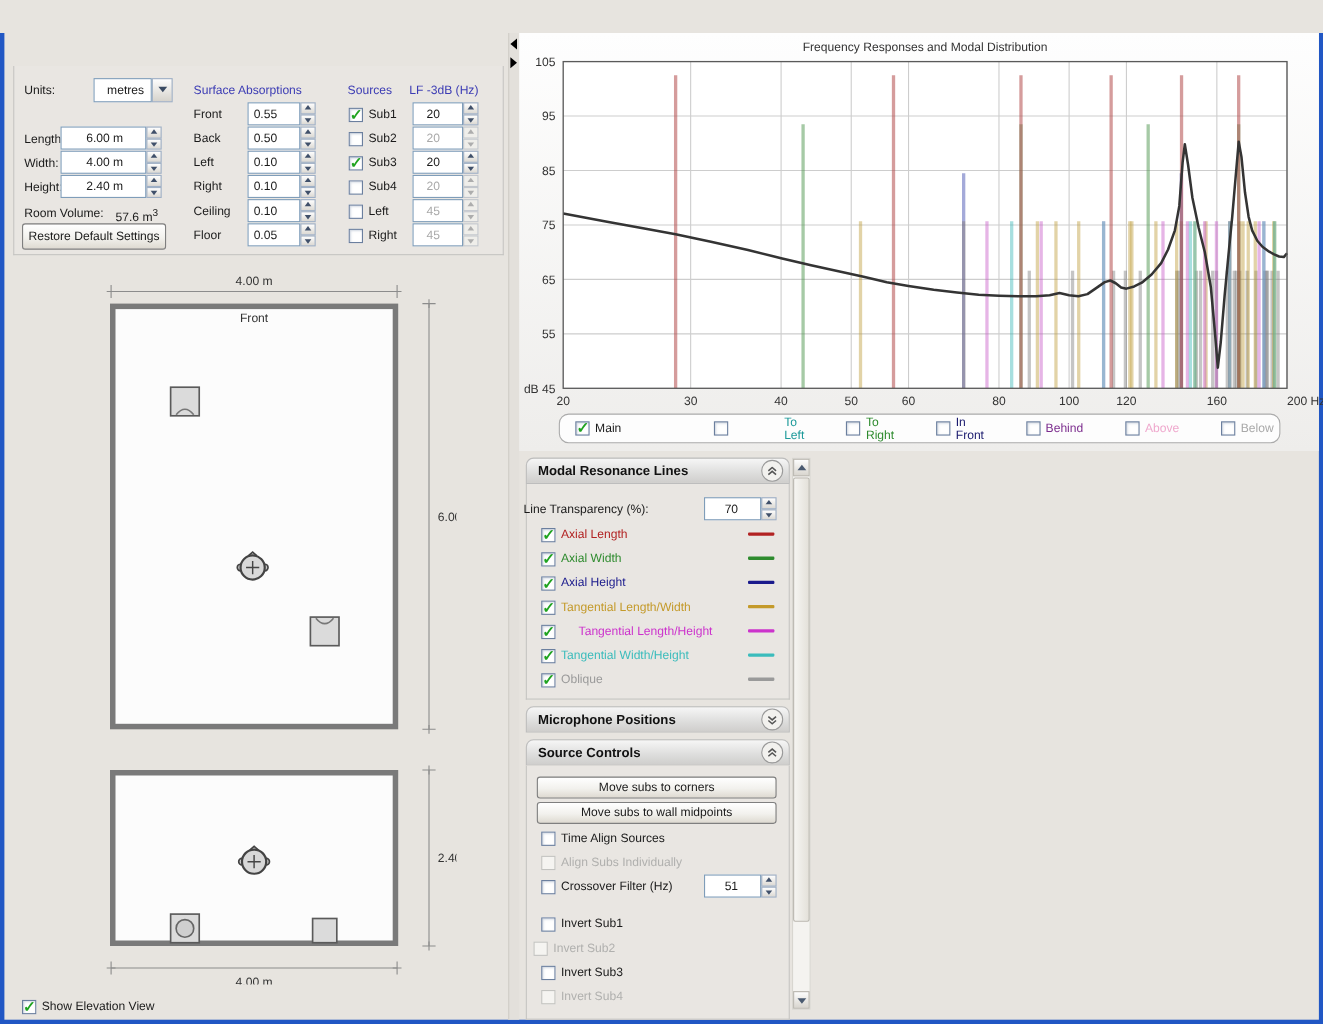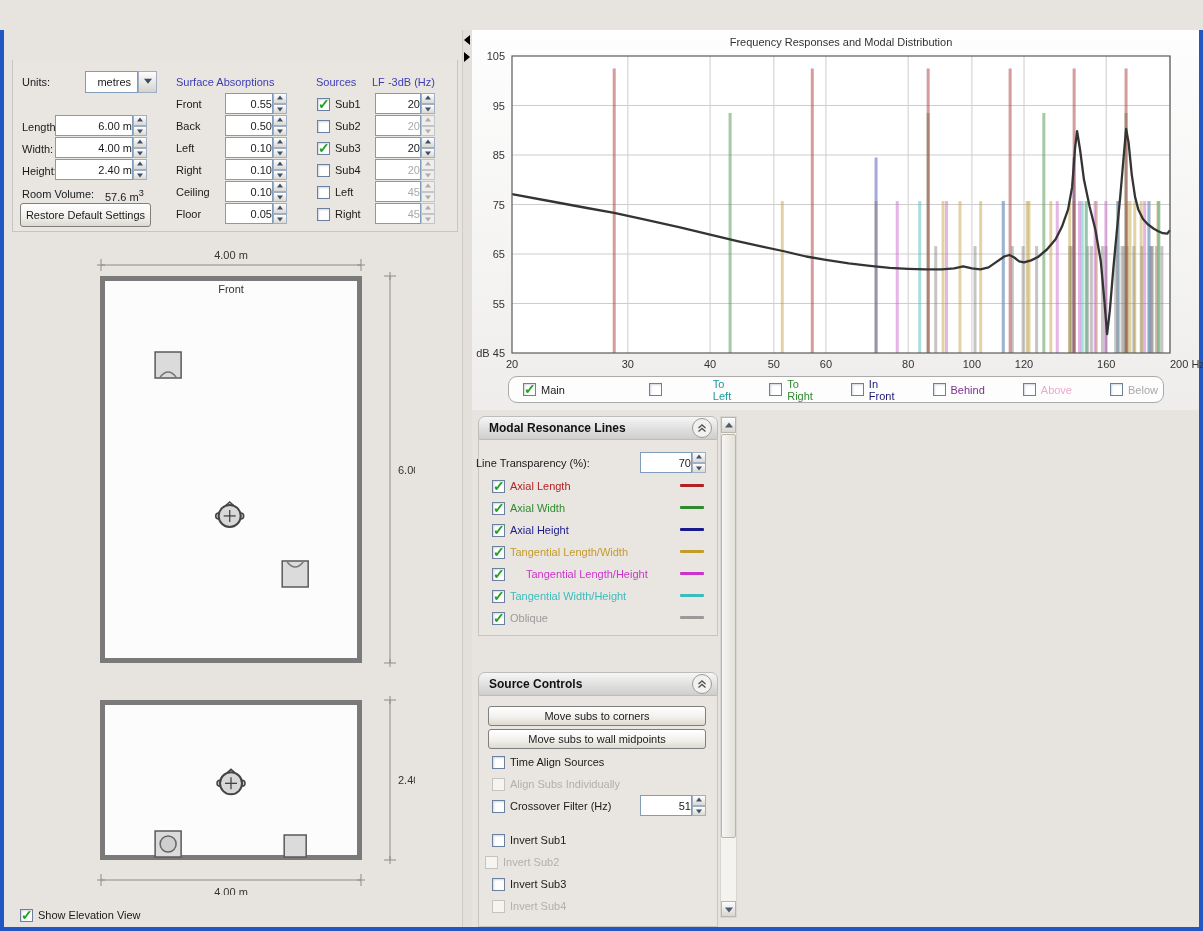--- a/index.html
+++ b/index.html
@@ -30,21 +30,21 @@
   .phead .sp{flex:1}
   .pbody{position:absolute;border:1px solid #C6C5C2;border-top:none;background:#E9E6E2;box-sizing:border-box}
   .chev{width:18px;height:18px;border:1px solid #9A9A9A;border-radius:50%;background:#F2F1EE;
     display:flex;align-items:center;justify-content:center}
   .chev svg{display:block}
   .hdrblue{color:#3C3CB4}
   
   .lab{position:absolute;white-space:nowrap}
   .spin{position:absolute;display:flex;height:21px;box-sizing:border-box}
   .spin .fld{flex:1;background:#fff;border:1px solid #7F9DB9;box-sizing:border-box;
-    text-align:right;padding:4px 0 0 0;overflow:hidden}
+    text-align:right;padding:4px 20px 0 0;overflow:hidden}
   .spin .btns{width:14px;display:flex;flex-direction:column;margin-left:0}
   .sb{flex:1;background:linear-gradient(180deg,#FEFEFE,#DCD9D3);border:1px solid #9FB0C6;box-sizing:border-box;position:relative}
   .sb::after{content:"";position:absolute;left:50%;top:50%;transform:translate(-50%,-50%);
     border:3px solid transparent}
   .sb.up::after{border-bottom:4px solid #40506A;margin-top:-2px}
   .sb.dn::after{border-top:4px solid #40506A;margin-top:2px}
   .spin.disabled .fld{color:#A9A9A9}
   .spin.disabled .sb{background:#EFEEEA;border-color:#C2C6CC}
   .spin.disabled .sb.up::after{border-bottom-color:#ADADAD}
   .spin.disabled .sb.dn::after{border-top-color:#ADADAD}
@@ -508,20 +508,30 @@
       <span class="cb checked"></span>
       <span class="cblab" style="color: rgb(59, 188, 188);">Tangential Width/Height</span>
     </div>
   <div class="swatch" style="left: 680px; top: 594px; background: rgb(59, 188, 188);"></div>
   <div class="cbrow" style="left:492px;top:611px">
       <span class="cb checked"></span>
       <span class="cblab" style="color: rgb(154, 154, 154);">Oblique</span>
     </div>
   <div class="swatch" style="left: 680px; top: 616px; background: rgb(154, 154, 154);"></div>
 
+  <div class="phead" style="left:478px;top:642px;width:240px">
+    <span>Microphone Positions</span>
+      <span class="sp"></span>
+    <span class="chev">
+        <svg width="10" height="9" viewBox="0 0 10 9" style="transform:rotate(180deg)">
+          <polyline points="1.5,4 5,1 8.5,4" fill="none" stroke="#555" stroke-width="1.4"></polyline>
+          <polyline points="1.5,7.5 5,4.5 8.5,7.5" fill="none" stroke="#555" stroke-width="1.4"></polyline>
+        </svg>
+      </span>
+  </div>
 
   <div class="phead" style="left:478px;top:672px;width:240px">
     <span>Source Controls</span>
       <span class="sp"></span>
     <span class="chev">
         <svg width="10" height="9" viewBox="0 0 10 9">
           <polyline points="1.5,4 5,1 8.5,4" fill="none" stroke="#555" stroke-width="1.4"></polyline>
           <polyline points="1.5,7.5 5,4.5 8.5,7.5" fill="none" stroke="#555" stroke-width="1.4"></polyline>
         </svg>
       </span>

